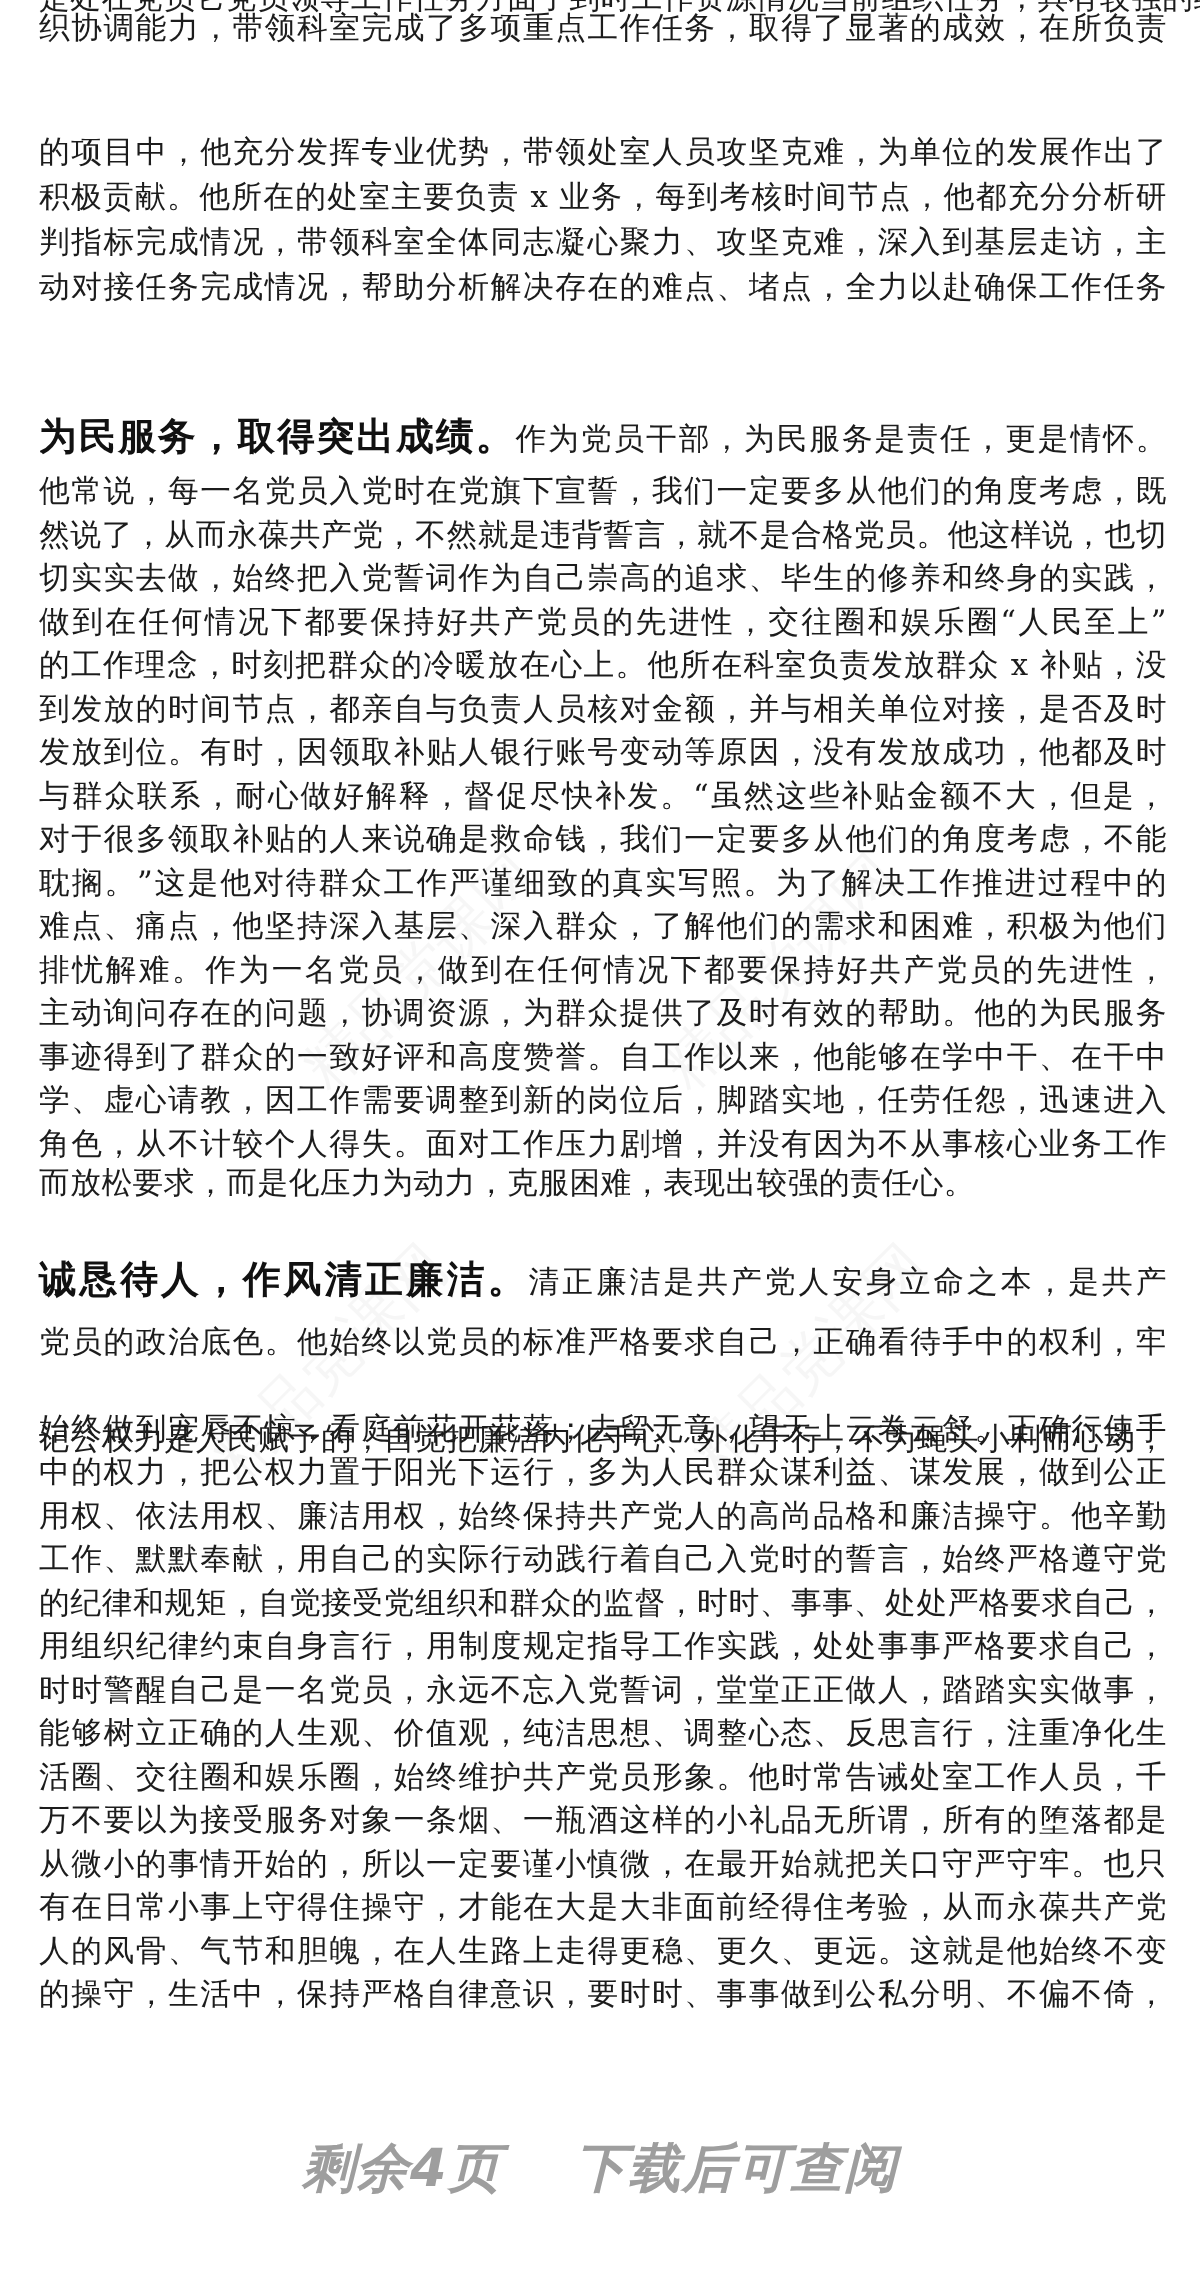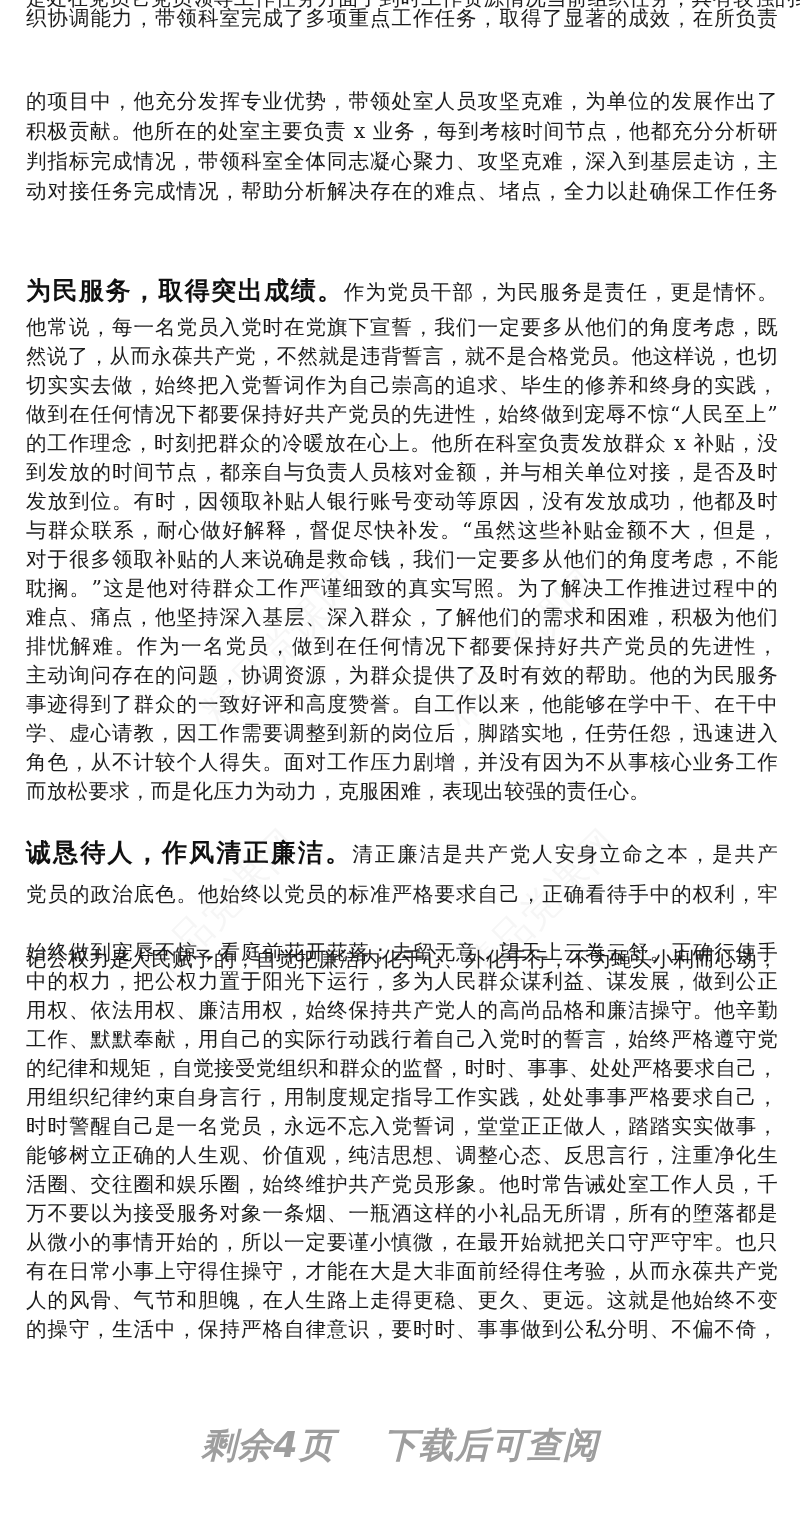--- a/index.html
+++ b/index.html
@@ -52,34 +52,34 @@
   <div class="line" style="top:148px;">判指标完成情况，带领科室全体同志凝心聚力、攻坚克难，深入到基层走访，主</div>
   <div class="line" style="top:178px;">动对接任务完成情况，帮助分析解决存在的难点、堵点，全力以赴确保工作任务</div>
 
   <div class="line heading-line" style="top:275px;height:32px;line-height:32px;">
     <span class="heading-bold">为民服务，取得突出成绩。</span><span>作为党员干部，为民服务是责任，更是情怀。</span>
   </div>
 
   <div class="line" style="top:314px;">他常说，每一名党员入党时在党旗下宣誓，我们一定要多从他们的角度考虑，既</div>
   <div class="line" style="top:343px;">然说了，从而永葆共产党，不然就是违背誓言，就不是合格党员。他这样说，也切</div>
   <div class="line" style="top:372px;">切实实去做，始终把入党誓词作为自己崇高的追求、毕生的修养和终身的实践，</div>
-  <div class="line" style="top:401px;">做到在任何情况下都要保持好共产党员的先进性，始终做到宠辱不惊“人民至上”</div>
+  <div class="line" style="top:401px;">做到在任何情况下都要保持好共产党员的先进性，交往圈和娱乐圈“人民至上”</div>
   <div class="line" style="top:430px;">的工作理念，时刻把群众的冷暖放在心上。他所在科室负责发放群众 x 补贴，没</div>
   <div class="line" style="top:459px;">到发放的时间节点，都亲自与负责人员核对金额，并与相关单位对接，是否及时</div>
   <div class="line" style="top:488px;">发放到位。有时，因领取补贴人银行账号变动等原因，没有发放成功，他都及时</div>
   <div class="line" style="top:517px;">与群众联系，耐心做好解释，督促尽快补发。“虽然这些补贴金额不大，但是，</div>
   <div class="line" style="top:546px;">对于很多领取补贴的人来说确是救命钱，我们一定要多从他们的角度考虑，不能</div>
   <div class="line" style="top:575px;">耽搁。”这是他对待群众工作严谨细致的真实写照。为了解决工作推进过程中的</div>
   <div class="line" style="top:604px;">难点、痛点，他坚持深入基层、深入群众，了解他们的需求和困难，积极为他们</div>
   <div class="line" style="top:633px;">排忧解难。作为一名党员，做到在任何情况下都要保持好共产党员的先进性，</div>
   <div class="line" style="top:662px;">主动询问存在的问题，协调资源，为群众提供了及时有效的帮助。他的为民服务</div>
   <div class="line" style="top:691px;">事迹得到了群众的一致好评和高度赞誉。自工作以来，他能够在学中干、在干中</div>
   <div class="line" style="top:720px;">学、虚心请教，因工作需要调整到新的岗位后，脚踏实地，任劳任怨，迅速进入</div>
   <div class="line" style="top:749px;">角色，从不计较个人得失。面对工作压力剧增，并没有因为不从事核心业务工作</div>
-  <div class="line last" style="top:778px;">而放松要求，而是化压力为动力，克服困难，表现出较强的责任心。</div>
+  <div class="line last" style="top:778px;font-family:Liberation Mono, monospace;">而放松要求，而是化压力为动力，克服困难，表现出较强的责任心。</div>
 
   <div class="line heading-line" style="top:837px;height:32px;line-height:32px;">
     <span class="heading-bold">诚恳待人，作风清正廉洁。</span><span>清正廉洁是共产党人安身立命之本，是共产</span>
   </div>
 
   <div class="line" style="top:881px;">党员的政治底色。他始终以党员的标准严格要求自己，正确看待手中的权利，牢</div>
   <div class="line" style="top:910px;margin-top:36px;">记公权力是人民赋予的，自觉把廉洁内化于心、外化于行，不为蝇头小利而心动，</div>
   <div class="line" style="top:939px;">始终做到宠辱不惊，看庭前花开花落；去留无意，望天上云卷云舒。正确行使手</div>
   <div class="line" style="top:968px;">中的权力，把公权力置于阳光下运行，多为人民群众谋利益、谋发展，做到公正</div>
   <div class="line" style="top:997px;">用权、依法用权、廉洁用权，始终保持共产党人的高尚品格和廉洁操守。他辛勤</div>

